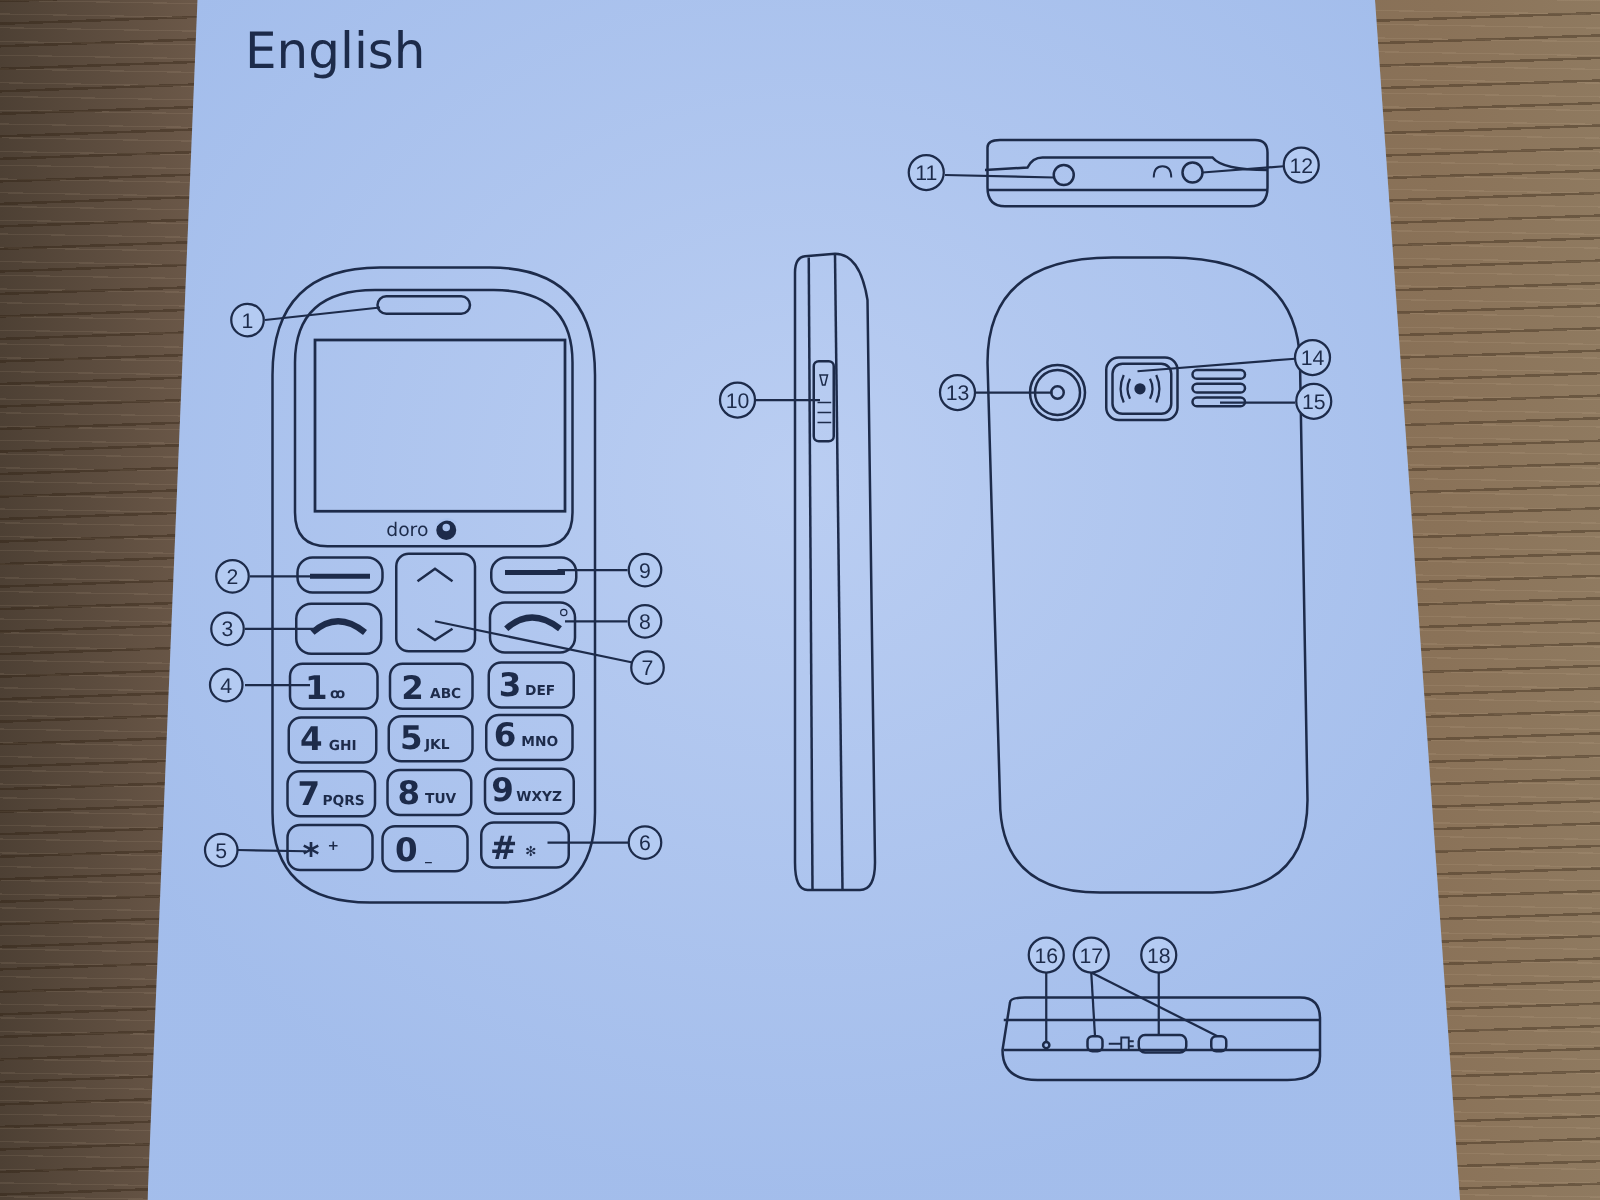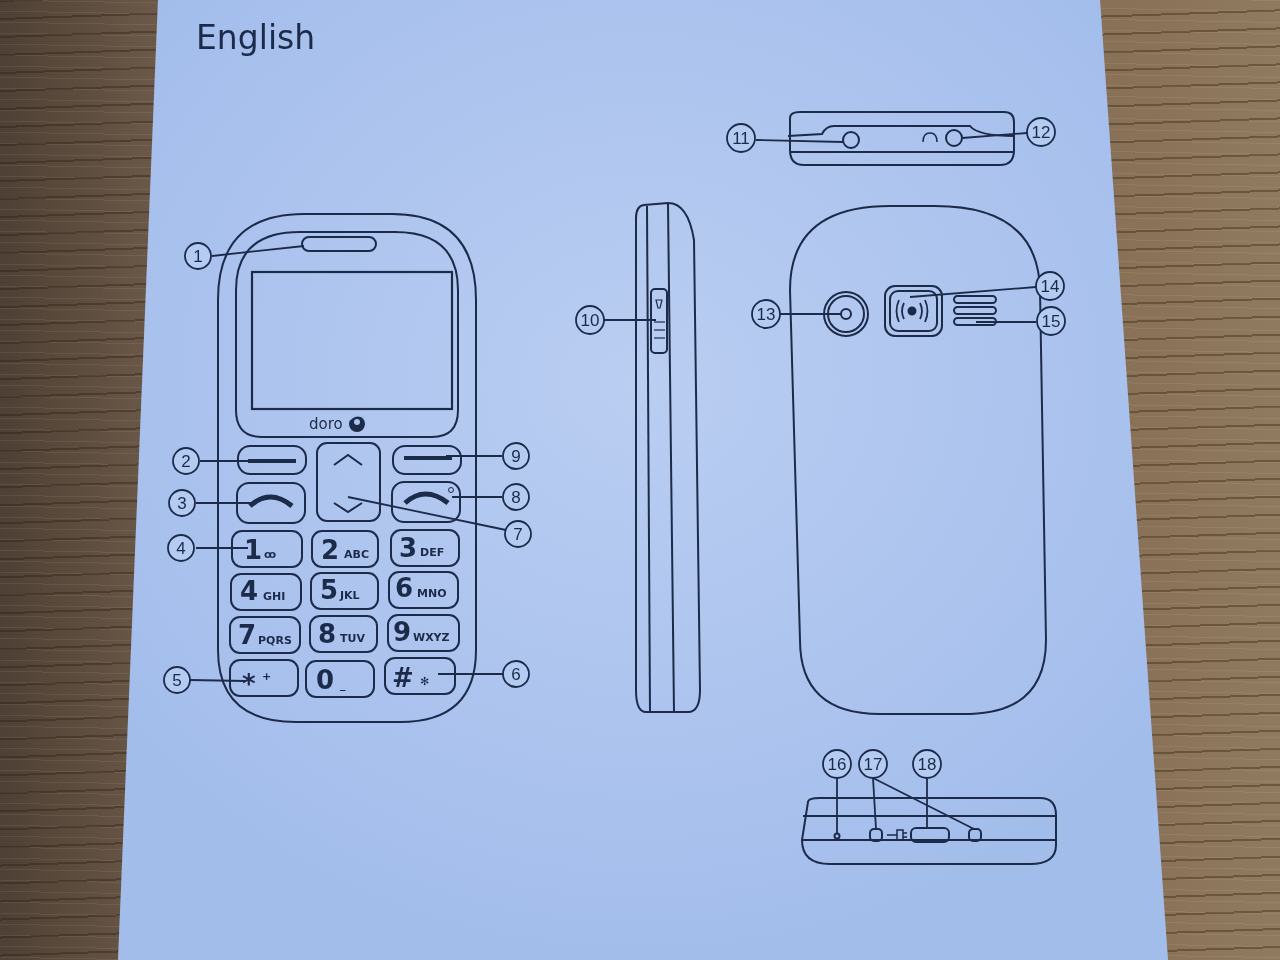--- a/index.html
+++ b/index.html
@@ -20,21 +20,21 @@
       background:#a9c2ee;
       clip-path: polygon(158px 0, 1100px 0, 1168px 960px, 118px 960px);
     }
     .paper-shade {
       position:absolute; inset:0;
       background: radial-gradient(ellipse at 50% 40%, rgba(200,215,245,0.55), rgba(140,170,225,0.2) 70%);
       clip-path: polygon(158px 0, 1100px 0, 1168px 960px, 118px 960px);
     }
     .title {
       position:absolute; left:196px; top:18px;
-      font-family:"DejaVu Sans", sans-serif; font-size:33px; color:#1d2b4a;
+      font-family:"DejaVu Sans", sans-serif; font-size:40px; color:#1d2b4a;
     }
     svg.diagram { position:absolute; left:0; top:0; }
     .lbl { font-family:"Liberation Sans", sans-serif; font-size:17px; fill:#1d2b4a; }
     .key-num { font-family:"DejaVu Sans", sans-serif; font-weight:bold; font-size:26px; fill:#1d2b4a; }
     .key-sub { font-family:"DejaVu Sans", sans-serif; font-weight:bold; font-size:11px; fill:#1d2b4a; }
     .brand { font-family:"DejaVu Sans", sans-serif; font-size:15px; fill:#1d2b4a; }
   </style>
 </head>
 <body>
 

